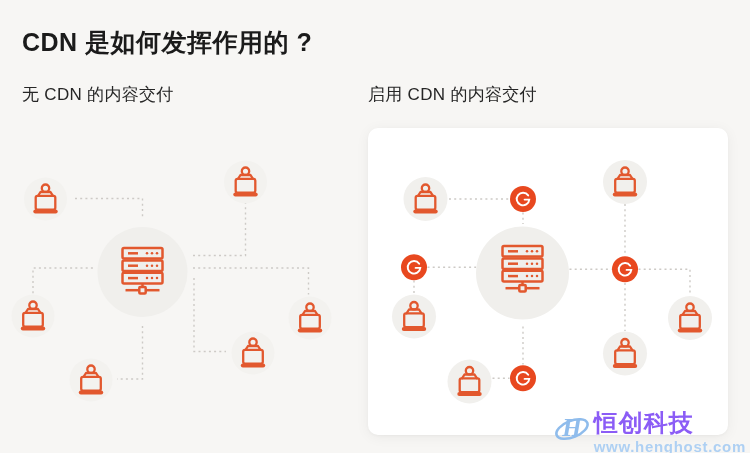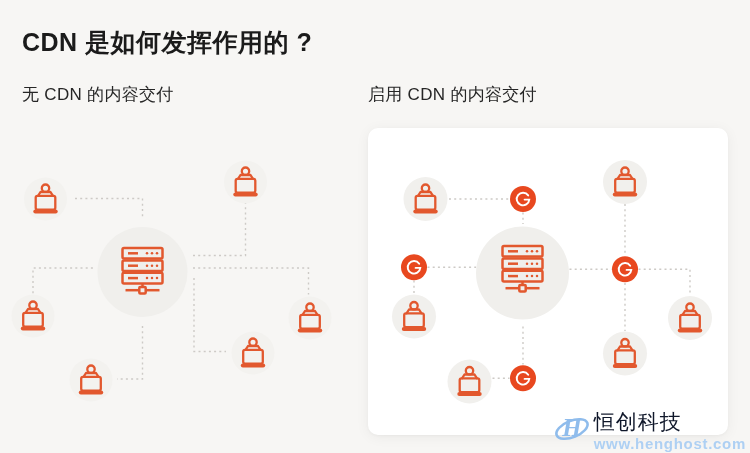--- a/index.html
+++ b/index.html
@@ -36,21 +36,21 @@
   }
   .halo-left  { fill: #f3f2ef; }
   .halo-right { fill: #f1f0ed; }
   .big-circle { fill: #f0efec; }
   .watermark {
     position: absolute; right: 4px; top: 410px;
     display: flex; align-items: flex-start; gap: 3px;
   }
   .wm-textcol { display: flex; flex-direction: column; align-items: flex-start; }
   .wm-brand {
-    font-size: 21px; font-weight: 400; color: #0f172a;
+    font-size: 24px; font-weight: 700; color: #8b5cf6;
     letter-spacing: 1px; line-height: 1.1;
   }
   .wm-url {
     font-size: 15px; font-weight: 700; color: #aed0f3;
     letter-spacing: 0.7px; margin-top: 2px;
   }
 </style>
 </head>
 <body>
 

